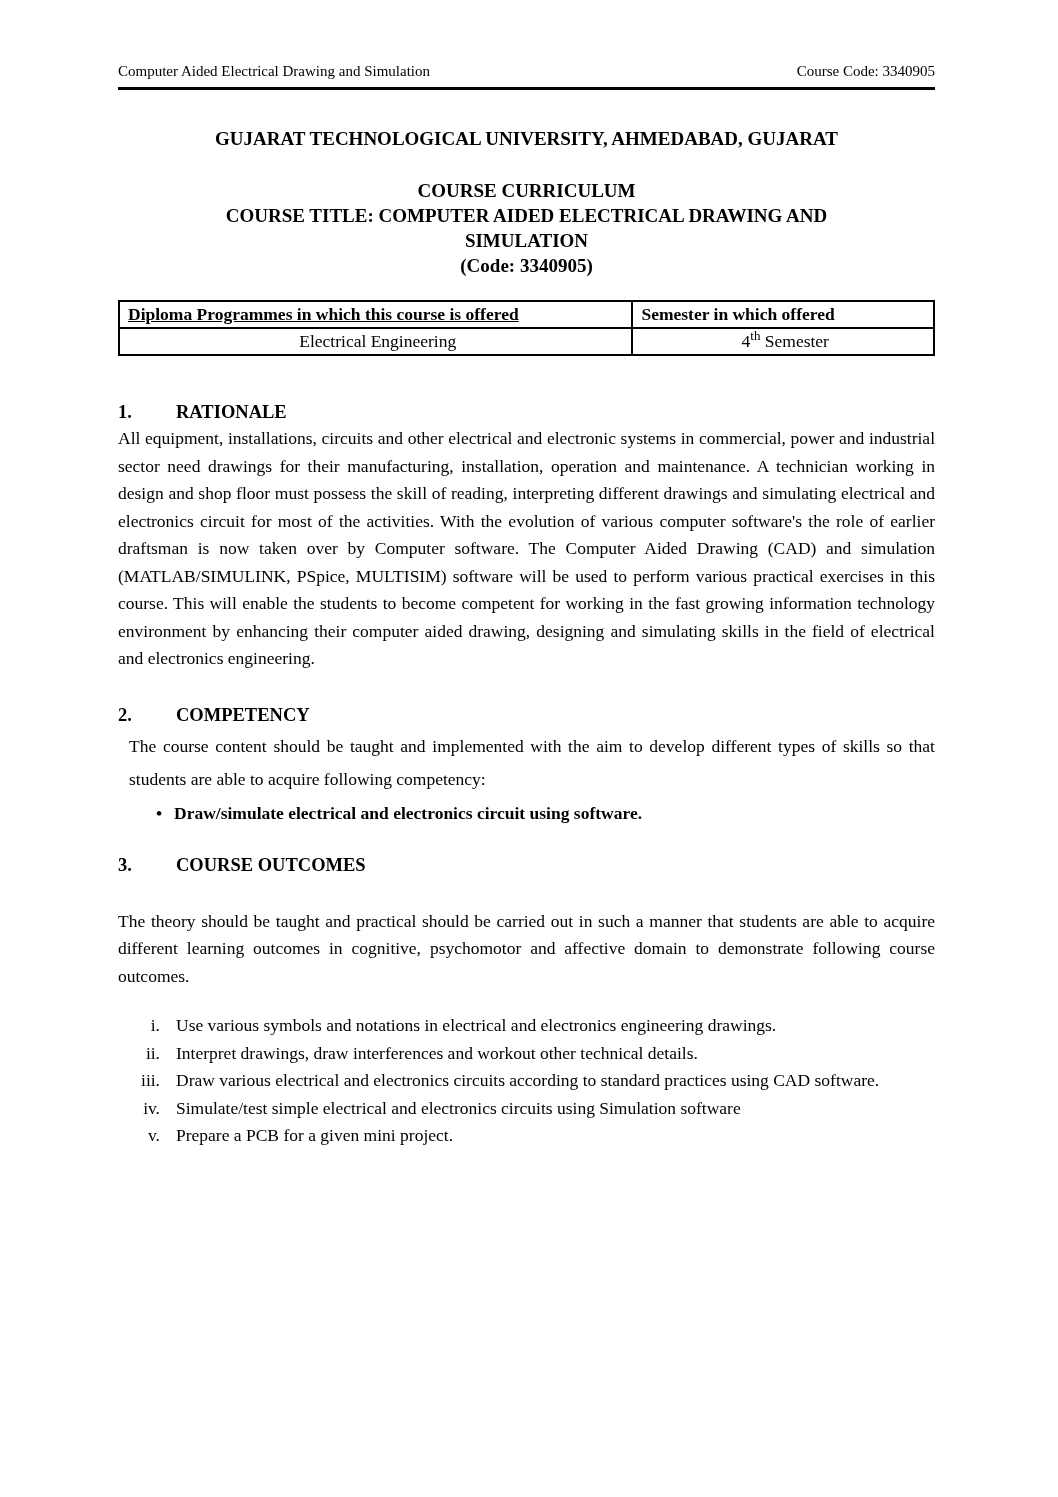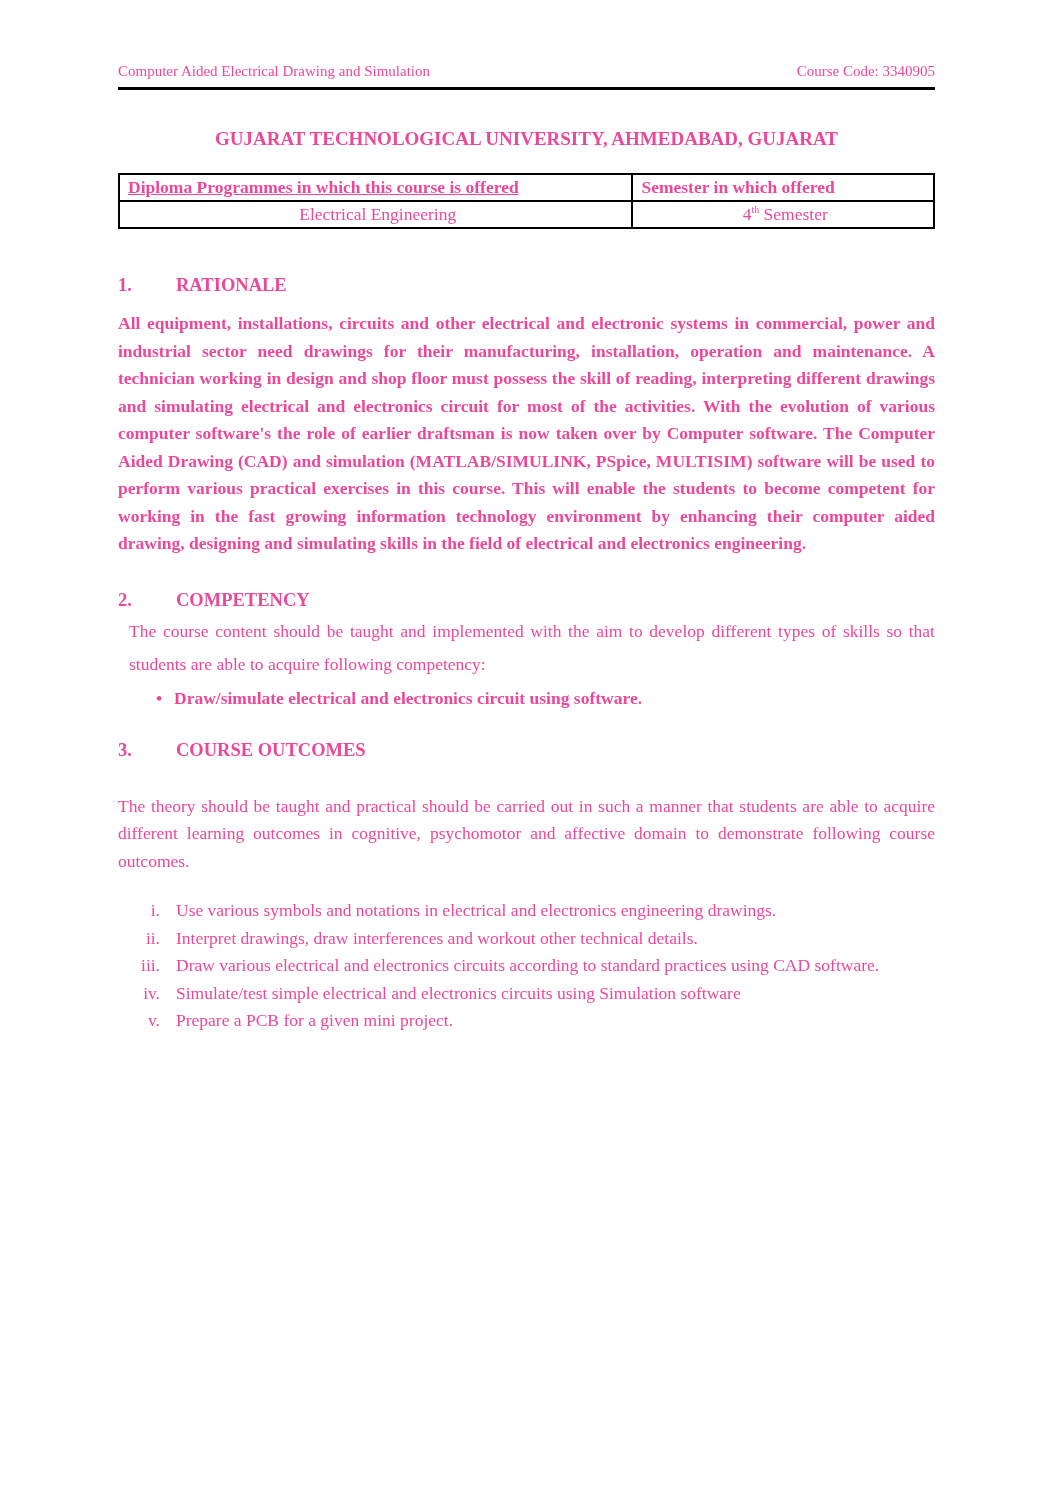--- a/index.html
+++ b/index.html
@@ -1,21 +1,21 @@
 <!DOCTYPE html>
 <html><head>
 <meta charset="utf-8">
 <style>
   html, body { margin: 0; padding: 0; background: #ffffff; }
   .page {
     position: relative;
     width: 1058px;
     height: 1161px;
     background: #ffffff;
-    color: #ec4899;
+    color: #000000;
     font-family: "Liberation Serif", serif;
     overflow: hidden;
   }
   .content {
     position: absolute;
     left: 118px;
     width: 817px;
     top: 0;
   }
   
@@ -72,21 +72,21 @@
   }
   .section-heading .num { width: 58px; flex: none; }
   .h-rationale { margin-top: 44px; }
   .h-competency { margin-top: 30px; }
   .h-outcomes { margin-top: 26px; }
   .para {
     text-align: justify;
     font-size: 17.5px;
     line-height: 27.5px;
   }
-  .para-rationale { margin-top: 12px; font-weight: bold; }
+  .para-rationale { margin-top: 0; }
   .para-competency { margin-top: 2px; line-height: 33px; margin-left: 11px; }
   .para-outcomes { margin-top: 30px; }
   .bullet-row {
     display: flex;
     margin-top: 4px;
     margin-left: 38px;
     font-weight: bold;
     font-size: 17.5px;
     line-height: 27px;
   }
@@ -102,35 +102,40 @@
     width: 817px;
     top: 1398px;
     border-top: 4px solid #000;
     padding-top: 6px;
     display: flex;
     justify-content: space-between;
     font-weight: bold;
     font-size: 15px;
     line-height: 18px;
   }
-  sup { font-size: 10px; line-height: 0; }
+  sup { font-size: 13px; line-height: 0; }
 </style>
 </head>
 <body>
 
 <div class="page">
   <div class="content">
 
     <div class="doc-header">
       <span>Computer Aided Electrical Drawing and Simulation</span>
       <span>Course Code: 3340905</span>
     </div>
 
     <div class="title-university">GUJARAT TECHNOLOGICAL UNIVERSITY, AHMEDABAD, GUJARAT</div>
 
+    <div class="title-group">
+      <div>COURSE CURRICULUM</div>
+      <div class="title-course">COURSE TITLE: COMPUTER AIDED ELECTRICAL DRAWING AND SIMULATION</div>
+      <div>(Code: 3340905)</div>
+    </div>
 
     <table class="offer-table">
       <tbody>
         <tr>
           <td class="hdr col1">Diploma Programmes in which this course is offered</td>
           <td class="hdr">Semester in which offered</td>
         </tr>
         <tr>
           <td class="cell-center">Electrical Engineering</td>
           <td class="cell-center"><span>4</span><sup>th</sup><span> Semester</span></td>

